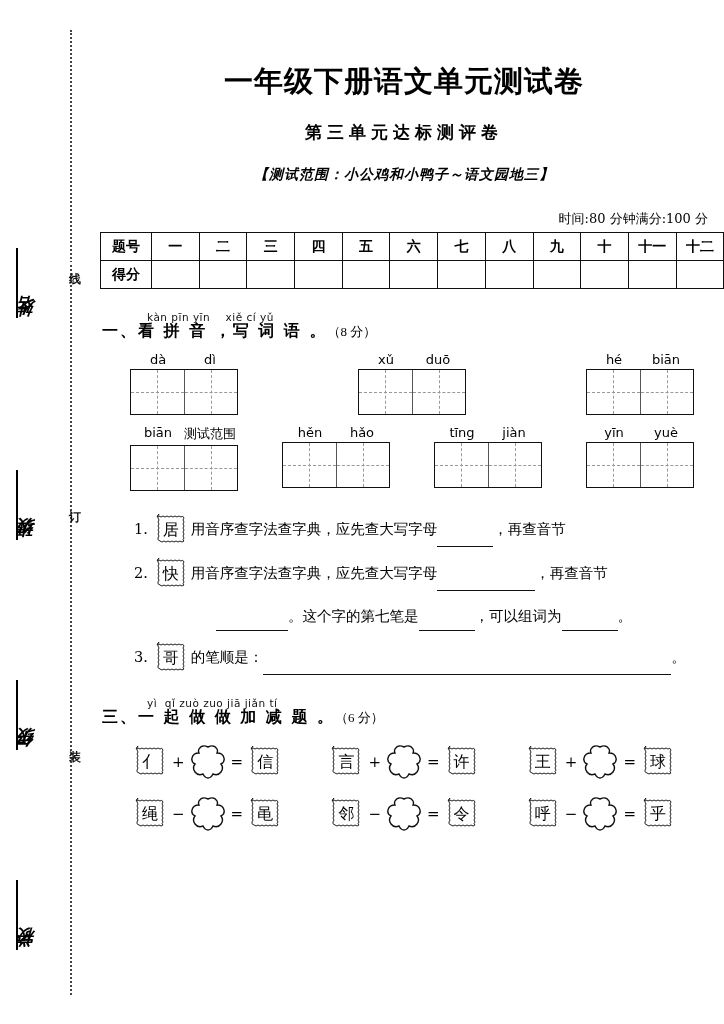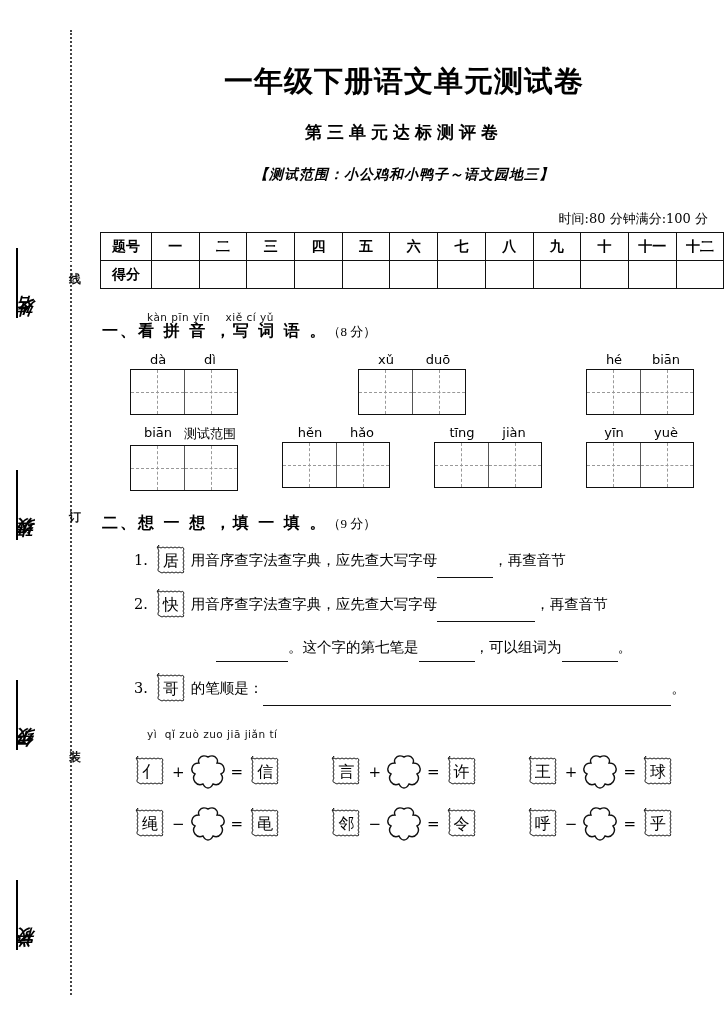--- a/index.html
+++ b/index.html
@@ -425,21 +425,20 @@
         <span>yuè</span>
       </div>
       <div class="tzg">
           <div class="cell"></div>
           <div class="cell"></div>
         </div>
     </div>
   </div>
 
   <div class="sec">
-    <div class="sec-title"><span>二、</span><span>想 一 想 ，填 一 填 。</span><span class="pts">（9 分）</span></div>
   </div>
 
   <div class="q">
     <span class="num">1.</span><span class="charbox"><svg width="34" height="34" viewBox="0 0 34 34">
           <path d="M3 4 q2-2 4 0 q2-2 4 0 q2-2 4 0 q2-2 4 0 q2-2 4 0 q2-2 4 0 q2-2 3 1 q-2 2 0 4 q-2 2 0 4 q-2 2 0 4 q-2 2 0 4 q-2 2 0 4 q-2 2 0 3 q-2 2-4 0 q-2 2-4 0 q-2 2-4 0 q-2 2-4 0 q-2 2-4 0 q-2 2-4 0 q-3-1-2-3 q2-2 0-4 q2-2 0-4 q2-2 0-4 q2-2 0-4 q2-2 0-4 q-1-3 1-4 z" fill="none" stroke="#222" stroke-width="1"></path>
         </svg><span class="ch">居</span></span><span>用音序查字法查字典，应先查大写字母</span><span class="blank b-sm"></span><span>，再查音节</span>
   </div>
 
   <div class="q">
     <span class="num">2.</span><span class="charbox"><svg width="34" height="34" viewBox="0 0 34 34">
@@ -451,20 +450,21 @@
   </div>
 
   <div class="q">
     <span class="num">3.</span><span class="charbox"><svg width="34" height="34" viewBox="0 0 34 34">
           <path d="M3 4 q2-2 4 0 q2-2 4 0 q2-2 4 0 q2-2 4 0 q2-2 4 0 q2-2 4 0 q2-2 3 1 q-2 2 0 4 q-2 2 0 4 q-2 2 0 4 q-2 2 0 4 q-2 2 0 4 q-2 2 0 3 q-2 2-4 0 q-2 2-4 0 q-2 2-4 0 q-2 2-4 0 q-2 2-4 0 q-2 2-4 0 q-3-1-2-3 q2-2 0-4 q2-2 0-4 q2-2 0-4 q2-2 0-4 q2-2 0-4 q-1-3 1-4 z" fill="none" stroke="#222" stroke-width="1"></path>
         </svg><span class="ch">哥</span></span><span>的笔顺是：</span><span class="blank b-xl"></span><span>。</span>
   </div>
 
   <div class="sec">
     <div class="sec-pinyin">yì  qǐ zuò zuo jiā jiǎn tí</div>
+    <div class="sec-title"><span>三、</span><span>一 起 做 做 加 减 题 。</span><span class="pts">（6 分）</span></div>
   </div>
 
   <div class="eq-row">
     <div class="eq">
       <span class="charbox">
           <svg width="34" height="34" viewBox="0 0 34 34">
             <path d="M3 4 q2-2 4 0 q2-2 4 0 q2-2 4 0 q2-2 4 0 q2-2 4 0 q2-2 4 0 q2-2 3 1 q-2 2 0 4 q-2 2 0 4 q-2 2 0 4 q-2 2 0 4 q-2 2 0 4 q-2 2 0 3 q-2 2-4 0 q-2 2-4 0 q-2 2-4 0 q-2 2-4 0 q-2 2-4 0 q-2 2-4 0 q-3-1-2-3 q2-2 0-4 q2-2 0-4 q2-2 0-4 q2-2 0-4 q2-2 0-4 q-1-3 1-4 z" fill="none" stroke="#222" stroke-width="1"></path>
           </svg>
           <span class="ch">亻</span>
         </span>

